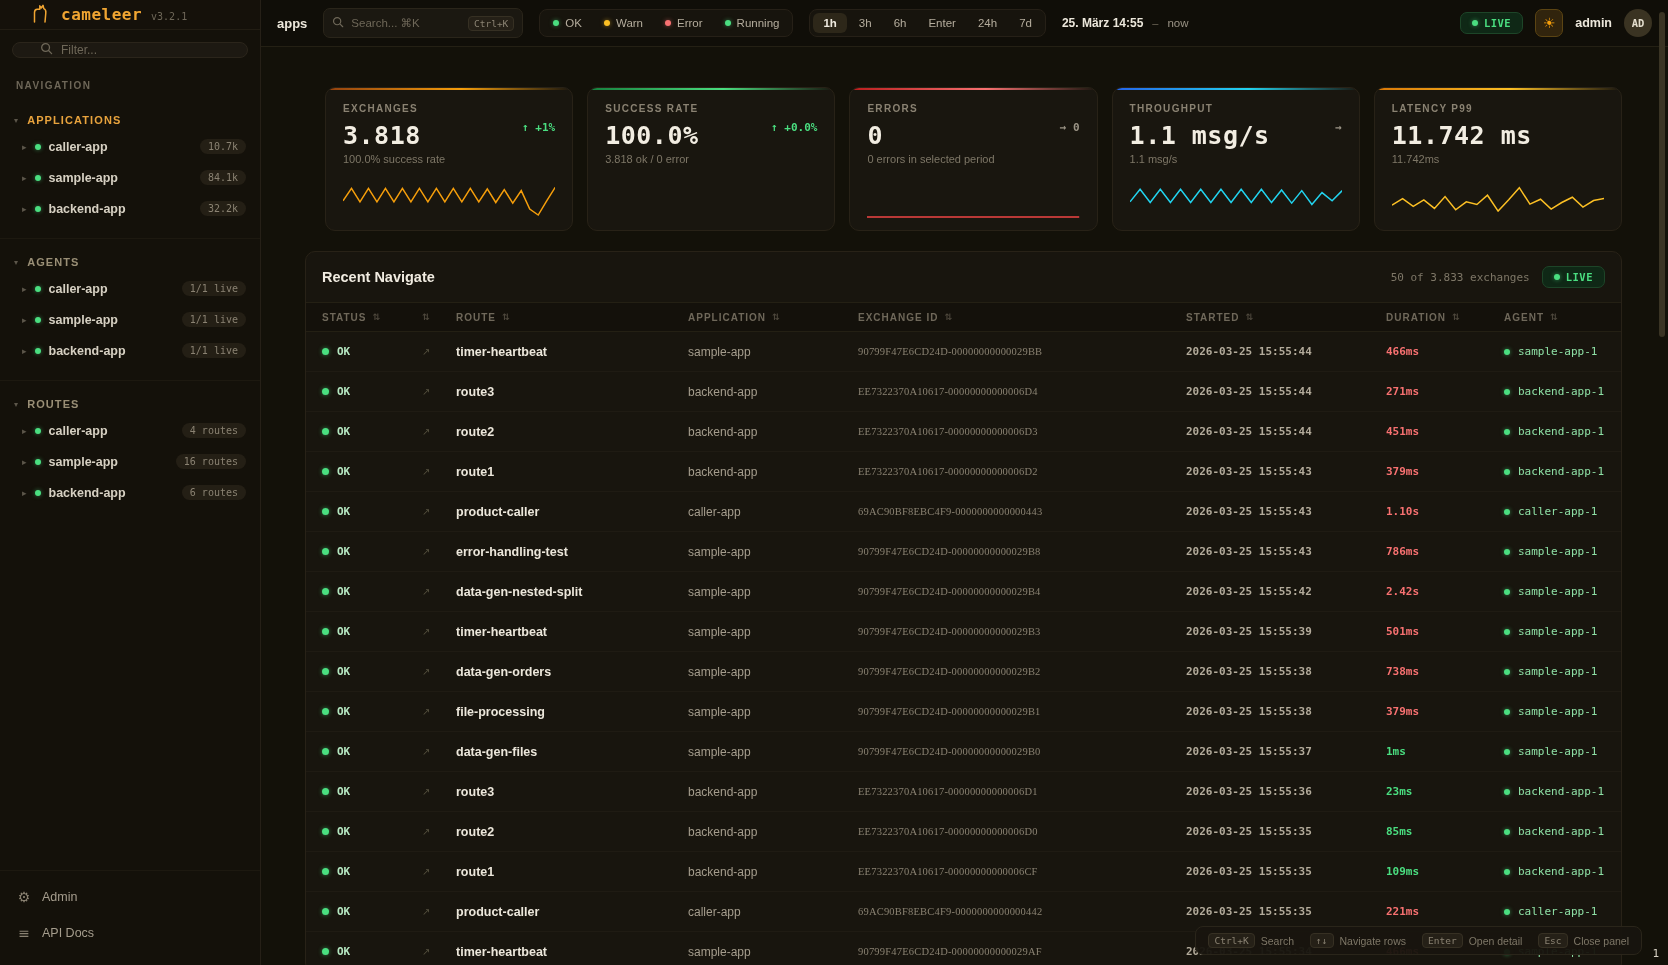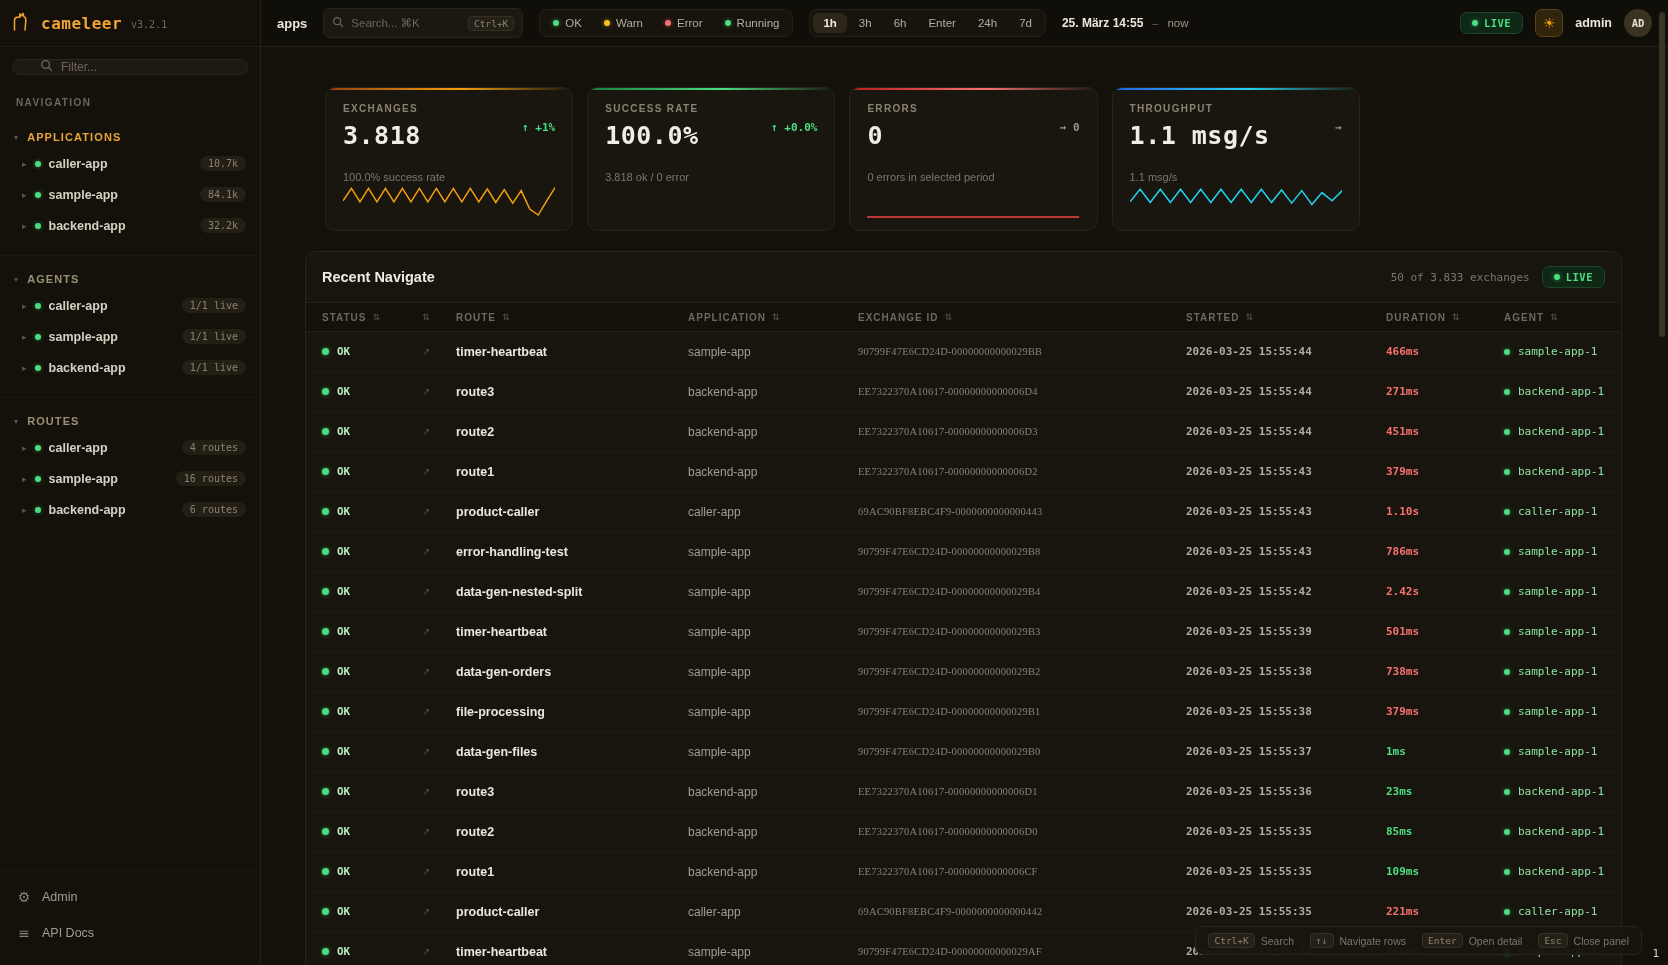--- a/index.html
+++ b/index.html
@@ -4,21 +4,21 @@
 <style>
   * { margin:0; padding:0; box-sizing:border-box; }
   html,body { width:1668px; height:965px; overflow:hidden; background:#0f0d08; font-family:"Liberation Sans",sans-serif; }
   button { background:none; border:none; font:inherit; color:inherit; cursor:pointer; }
   .glyph { font-family:"DejaVu Sans",sans-serif; }
 
   .app { display:flex; width:1668px; height:965px; }
 
   
   .sidebar { width:261px; min-width:261px; background:#14110a; border-right:1px solid #262017; display:flex; flex-direction:column; }
-  .logo-row { height:47px; display:flex; align-items:center; gap:9px; padding:0 8px; background:#15110a; border-bottom:1px solid #221d13; }
+  .logo-row { height:30px; display:flex; align-items:center; gap:9px; padding:0 28px; background:#15110a; border-bottom:1px solid #221d13; }
   .logo-text { color:#f0a532; font-family:"DejaVu Sans Mono",monospace; font-weight:bold; font-size:16px; letter-spacing:.5px; }
   .logo-version { color:#6e6758; font-size:10px; font-family:"DejaVu Sans Mono",monospace; margin-top:3px; }
   .filter-box { margin:12px 12px 2px; height:16px; background:#1d1912; border:1px solid #2b251b; border-radius:8px; display:flex; align-items:center; gap:8px; padding:0 27px; }
   .filter-box input { background:none; border:none; outline:none; color:#d8d2c4; font-size:12px; width:100%; font-family:inherit; }
   .filter-box input::placeholder { color:#6e6758; }
   .nav-label { padding:20px 16px 4px; color:#6e6758; font-size:10px; letter-spacing:1.4px; font-weight:600; }
   .side-section { margin-top:8px; padding-top:6px; }
   .side-section + .side-section { border-top:1px solid #1d1910; margin-top:14px; padding-top:12px; }
   .side-section-title { display:flex; align-items:center; gap:8px; padding:5px 14px; color:#9a8f76; font-size:11px; font-weight:700; letter-spacing:1.1px; cursor:pointer; }
   .side-section.active .sec-label { color:#e8a33d; }
@@ -60,21 +60,21 @@
   .main { flex:1; padding:40px 46px 0 44px; background:#131109; overflow:hidden; }
 
   
   .stats-row { display:grid; grid-template-columns:repeat(5,1fr); gap:14px;padding-left:20px; }
   .stat-card { background:#19160f; border:1px solid #282217; border-radius:10px; height:144px; position:relative; padding:15px 17px; overflow:hidden; }
   .accent { position:absolute; top:0; left:0; right:0; height:2px; }
   .stat-title { color:#8a8272; font-size:10px; letter-spacing:1.3px; font-weight:600; }
   .stat-vrow { display:flex; justify-content:space-between; margin-top:7px; }
   .stat-value { font-family:"DejaVu Sans Mono",monospace; font-weight:700; font-size:25px; color:#f2ede2; letter-spacing:.5px; }
   .stat-delta { font-family:"DejaVu Sans Mono",monospace; font-size:11px; font-weight:700; }
-  .stat-sub { color:#7e7767; font-size:11px; margin-top:21px; }
+  .stat-sub { color:#7e7767; font-size:11px; margin-top:3px; }
   .spark { position:absolute; left:17px; right:17px; bottom:10px; height:36px; }
   .spark svg { width:100%; height:100%; display:block; }
 
   
   .table-card { margin-top:20px; background:#18150e; border:1px solid #282217; border-radius:10px; overflow:hidden; }
   .table-head { display:flex; align-items:center; padding:14px 16px; }
   .table-title { color:#f0ebe0; font-weight:700; font-size:14.5px; }
   .table-meta { margin-left:auto; display:flex; align-items:center; gap:12px; }
   .table-summary { color:#7e7767; font-family:"DejaVu Sans Mono",monospace; font-size:11px; }
   .tgrid { --tcols:100px 34px 232px 170px 328px 200px 118px 1fr; }
@@ -321,20 +321,34 @@
       <span class="stat-value">1.1 msg/s</span>
       <span class="stat-delta" style="color:#9a9385">→</span>
     </div>
     <div class="stat-sub">1.1 msg/s</div>
             <div class="spark">
               <svg viewBox="0 0 100 36" preserveAspectRatio="none">
                 <polyline points="0.00,17.84 4.76,5.30 9.52,18.50 14.29,5.30 19.05,18.50 23.81,5.30 28.57,18.50 33.33,5.30 38.10,18.50 42.86,5.30 47.62,18.50 52.38,5.30 57.14,18.50 61.90,5.30 66.67,18.50 71.43,5.96 76.19,19.16 80.95,6.62 85.71,20.48 90.48,8.60 95.24,16.85 100.00,6.62" fill="none" stroke="#22d3ee" stroke-width="1.5" vector-effect="non-scaling-stroke"></polyline>
               </svg>
             </div>
           </div>
+          <div class="stat-card">
+    <div class="accent" style="background:linear-gradient(90deg,#d97706,#fbbf24 55%,transparent)"></div>
+    <div class="stat-title">LATENCY P99</div>
+    <div class="stat-vrow">
+      <span class="stat-value">11.742 ms</span>
+
+    </div>
+    <div class="stat-sub">11.742ms</div>
+            <div class="spark">
+              <svg viewBox="0 0 100 36" preserveAspectRatio="none">
+                <polyline points="0.00,21.14 5.00,14.54 10.00,22.46 15.00,15.86 20.00,24.44 25.00,12.56 30.00,25.76 35.00,17.84 40.00,20.48 45.00,11.24 50.00,27.08 55.00,15.86 60.00,3.65 65.00,20.15 70.00,15.20 75.00,25.10 80.00,18.50 85.00,13.22 90.00,23.12 95.00,16.52 100.00,14.54" fill="none" stroke="#fbbf24" stroke-width="1.5" vector-effect="non-scaling-stroke"></polyline>
+              </svg>
+            </div>
+          </div>
         </div>
 
       <div class="table-card">
         <div class="table-head">
           <span class="table-title">Recent Navigate</span>
           <div class="table-meta">
             <span class="table-summary">50 of 3.833 exchanges</span>
             <div class="live-badge">
               <span class="dot sm g"></span>
               <span>LIVE</span>

